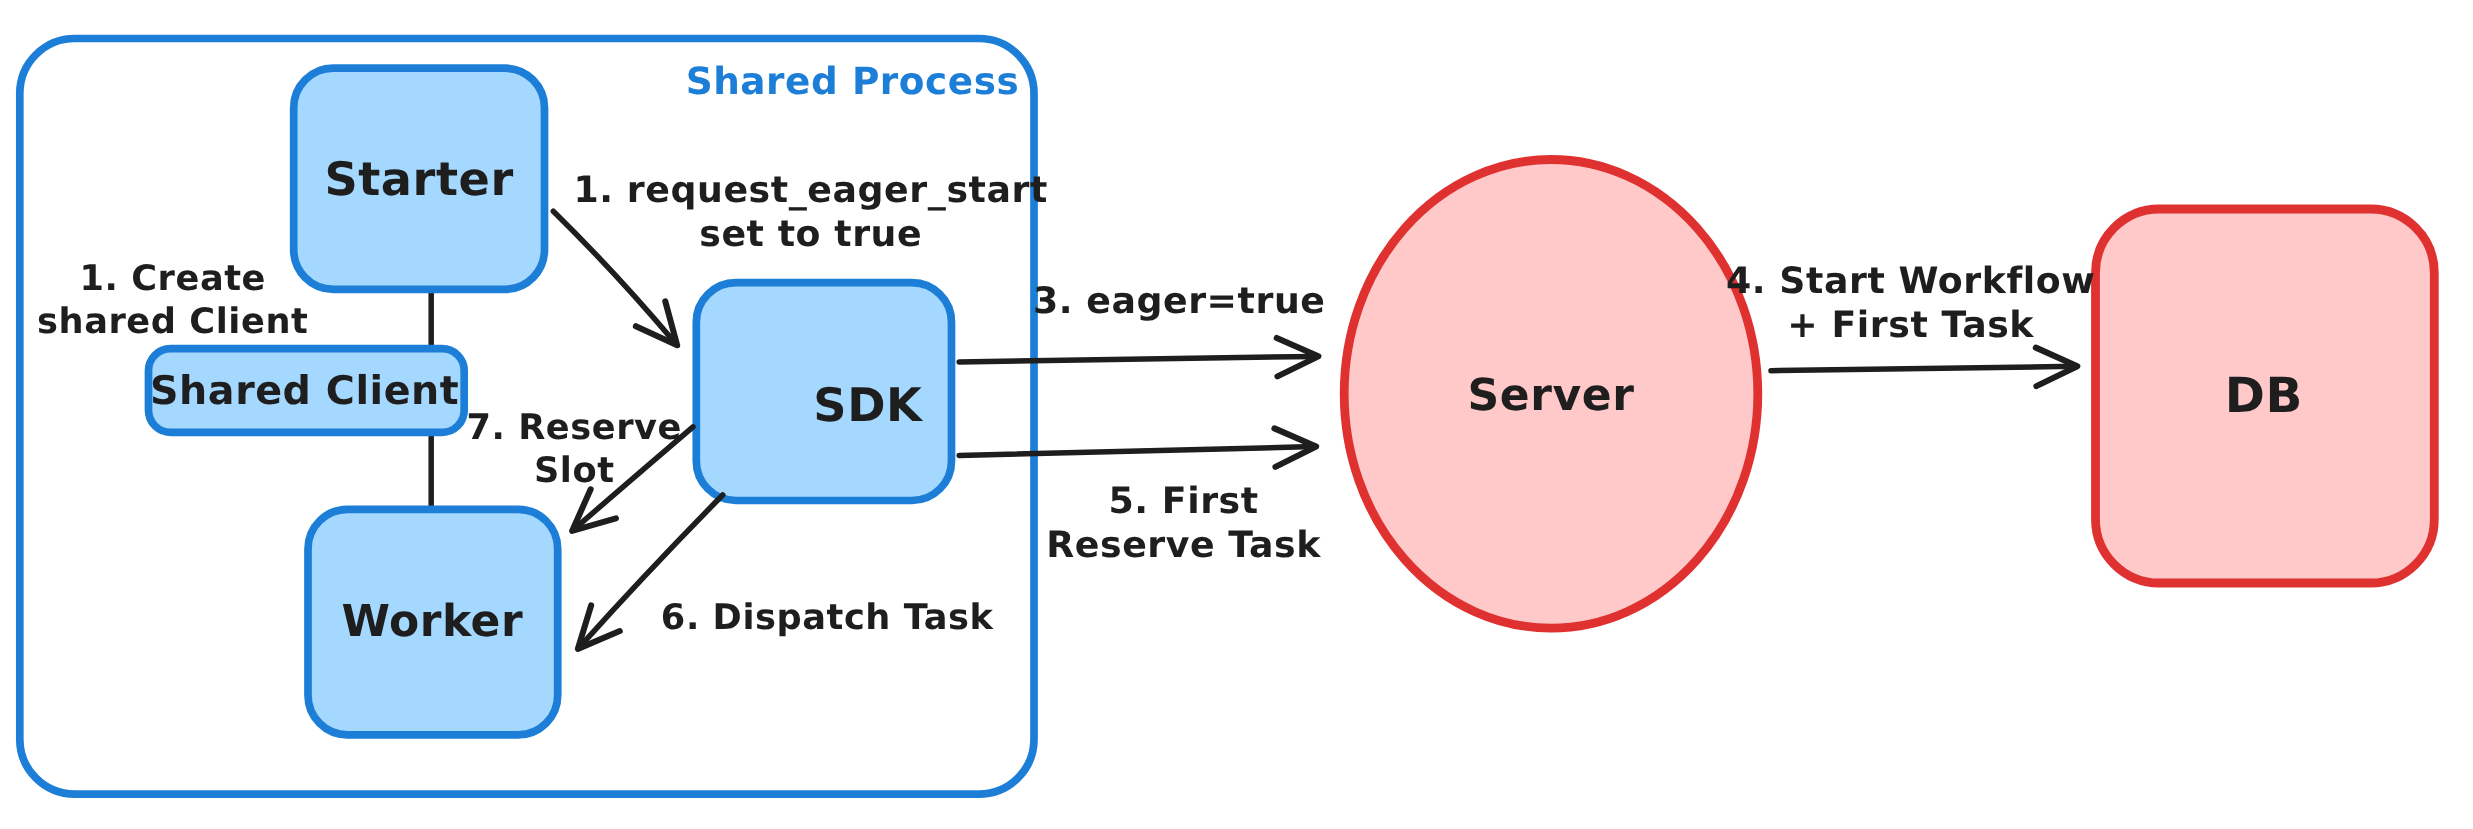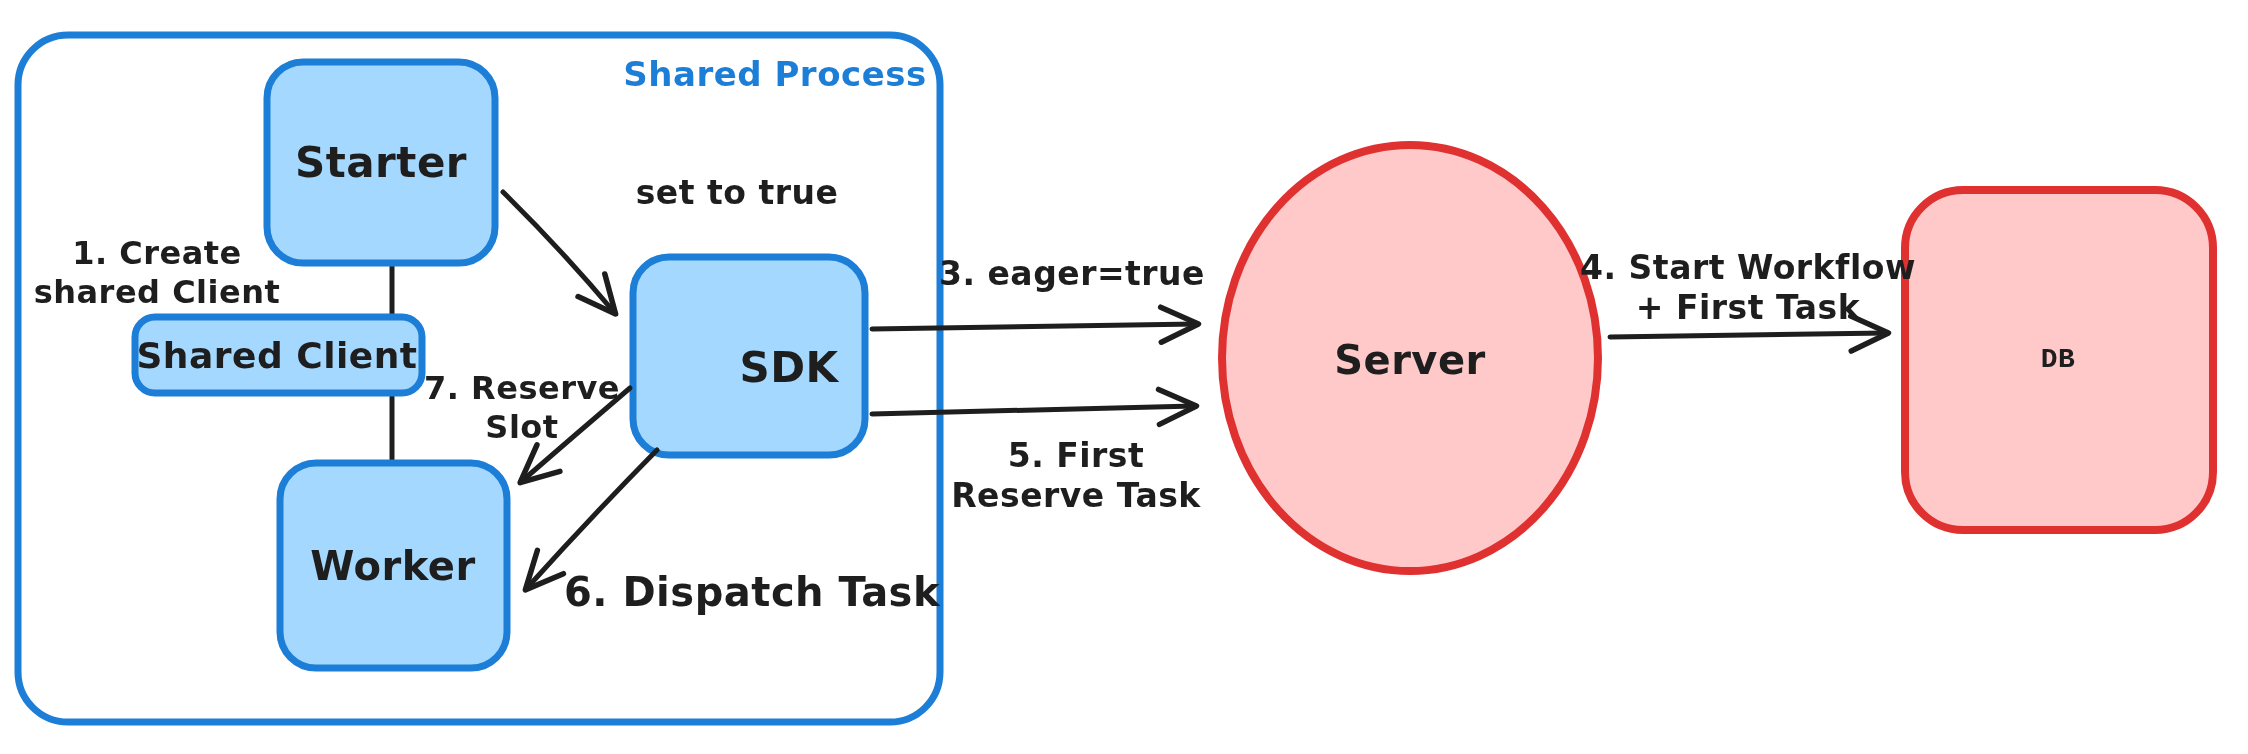--- a/index.html
+++ b/index.html
@@ -68,43 +68,44 @@
     <path d="M1610,337 Q1750,335 1886,333" fill="none" stroke="#1e1e1e" stroke-width="5" stroke-linecap="round" marker-end="url(#arrowhead)"></path>
   </svg>
 
   <div class="label node-label" style="left:381px; top:163px;">Starter</div>
 
   <div class="label blue-text" style="left:775px; top:75px; font-size:34px;">Shared Process</div>
   <div class="label" style="left:277px; top:356px; font-size:36px;">Shared Client</div>
   <div class="label" style="left:393px; top:566px; font-size:40px;">Worker</div>
   <div class="label node-label" style="left:749px; top:368px;margin-left:40px;">SDK</div>
   <div class="label" style="left:1410px; top:360px; font-size:40px;">Server</div>
-  <div class="label" style="left:2058px; top:360px; font-size:28px;font-family:Liberation Mono, monospace;">DB</div>
+  <div class="label" style="left:2058px; top:360px; font-size:44px;">DB</div>
 
   <div class="label ann" style="left:157px; top:273px; font-size:32px;">
     <div>1. Create</div>
     <div>shared Client</div>
   </div>
 
   <div class="label ann" style="left:737px; top:193px;">
+    <div>1. request_eager_start</div>
     <div>set to true</div>
   </div>
 
   <div class="label ann" style="left:522px; top:408px; font-size:32px;">
     <div>7. Reserve</div>
     <div>Slot</div>
   </div>
 
   <div class="label ann" style="left:1072px; top:274px;">3. eager=true</div>
 
-  <div class="label ann" style="left:1737px; top:288px;margin-left:11px;">
+  <div class="label ann" style="left:1737px; top:276px;">
     <div>4. Start Workflow</div>
     <div>+ First Task</div>
   </div>
 
   <div class="label ann" style="left:1076px; top:476px;">
     <div>5. First</div>
     <div>Reserve Task</div>
   </div>
 
-  <div class="label ann" style="left:752px; top:592px; font-size:40px;">6. Dispatch Task</div>
+  <div class="label ann" style="left:752px; top:561px; font-size:32px;">6. Dispatch Task</div>
 
 </div>
 
 </body></html>

